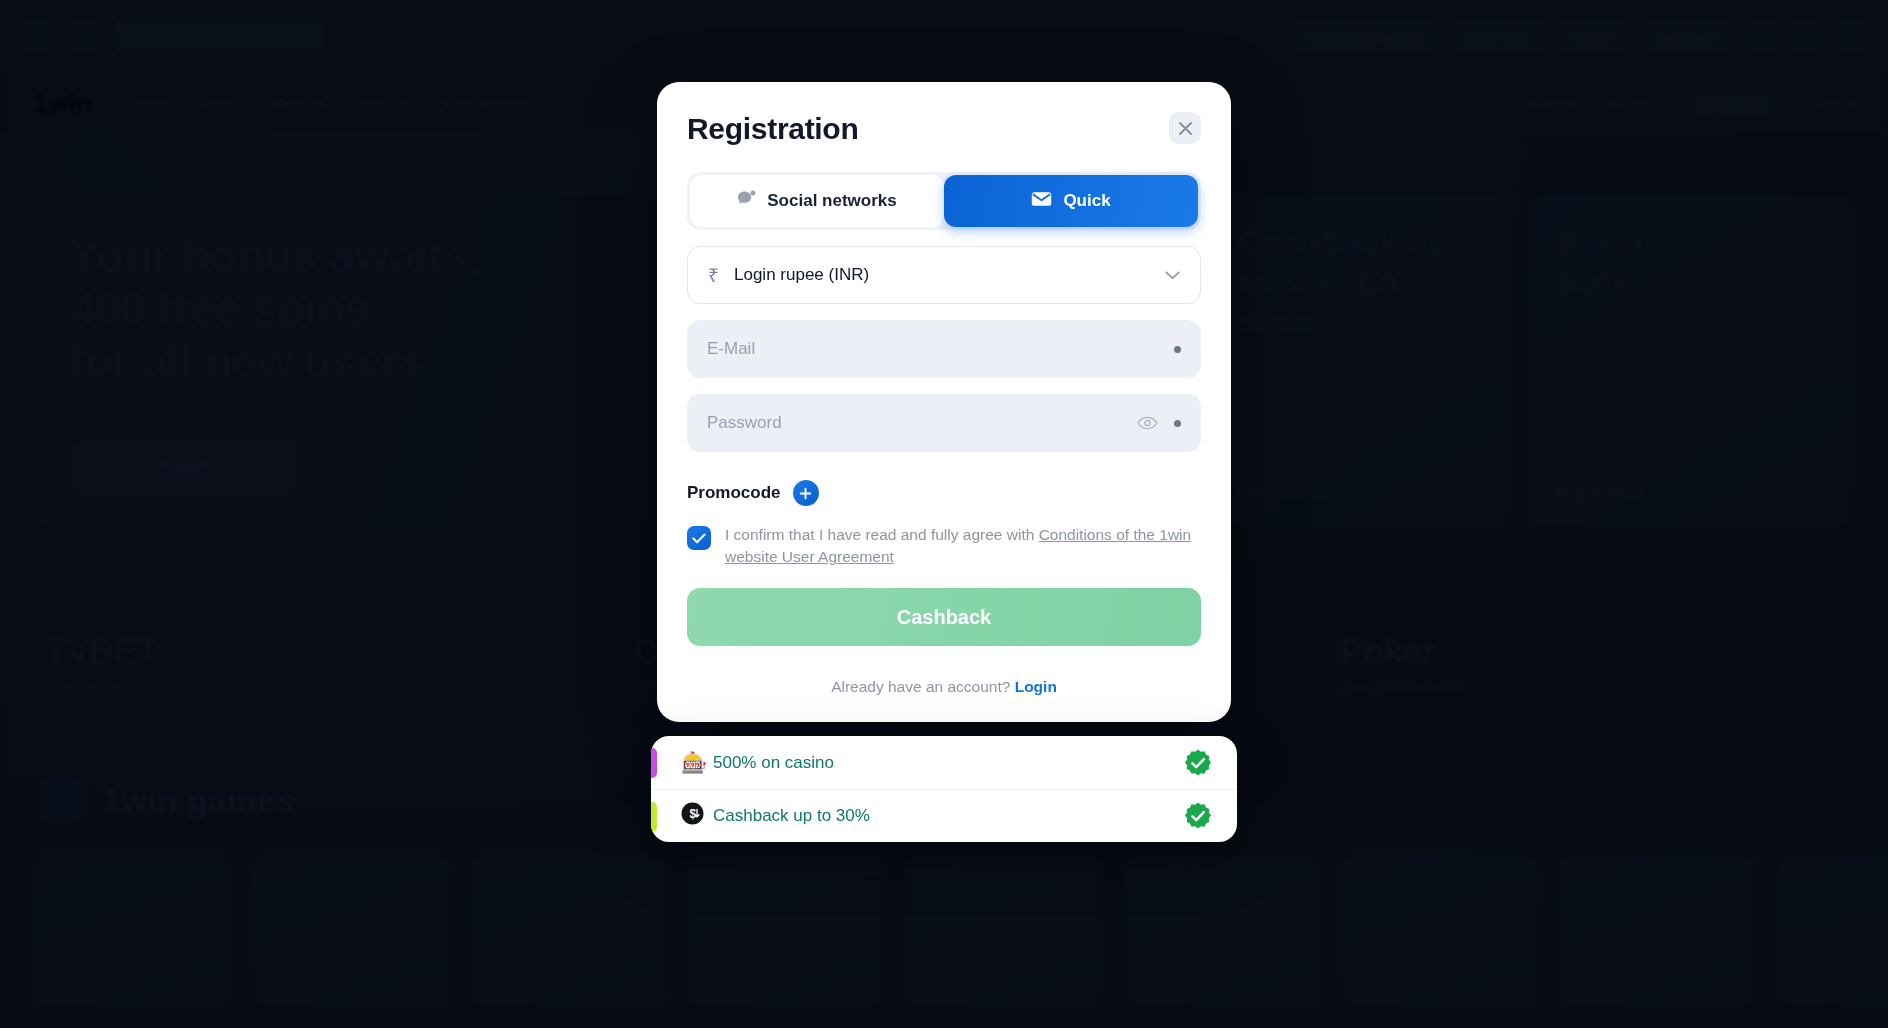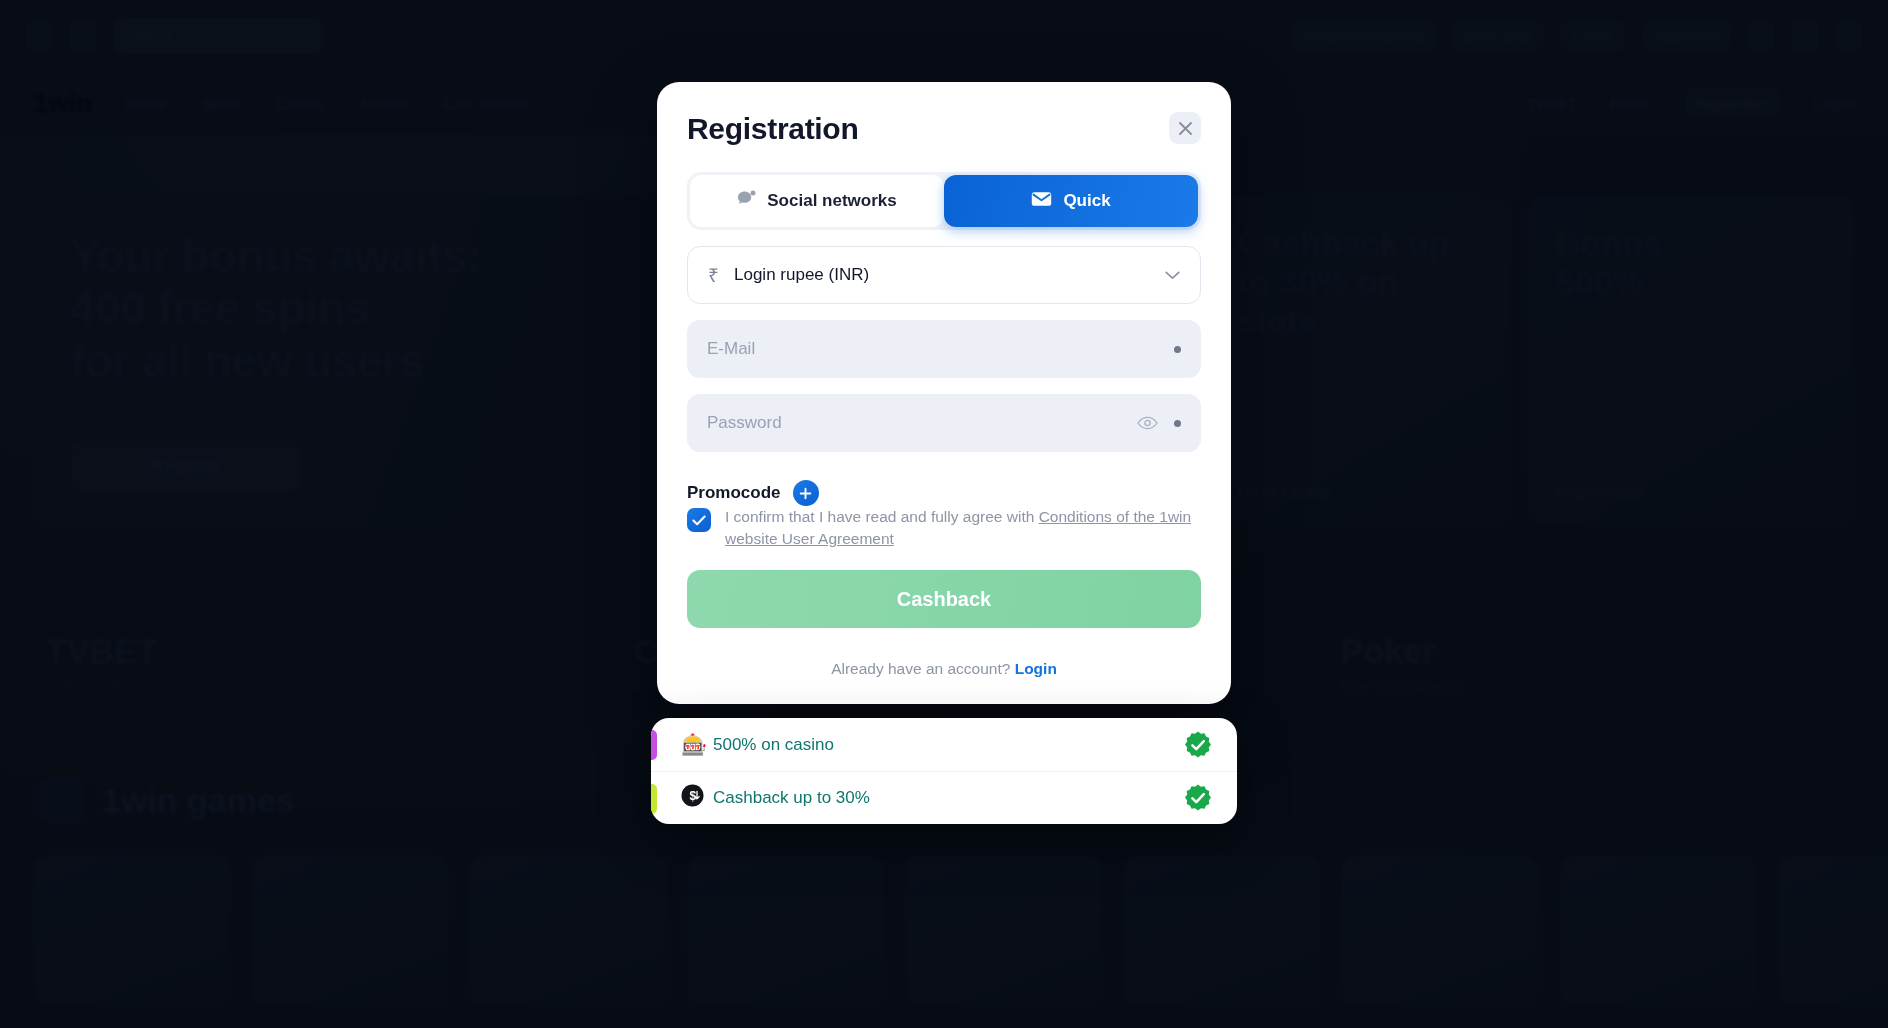--- a/index.html
+++ b/index.html
@@ -180,21 +180,21 @@
   .promo-label { font-size: 17px; font-weight: 600; color: #12182a; }
   .plus {
     width: 26px; height: 26px; border-radius: 50%;
     background: linear-gradient(140deg, #1b7ae9, #0a5fcf);
     color: #fff; font-size: 19px; font-weight: 600;
     display: flex; align-items: center; justify-content: center;
     line-height: 0; cursor: pointer;
   }
 
   .agree {
-    display: flex; gap: 14px; align-items: flex-start;
+    margin-top: 18px; display: flex; gap: 14px; align-items: flex-start;
   }
   .cbox {
     width: 24px; height: 24px; border-radius: 7px; flex: none; margin-top: 2px;
     background: linear-gradient(140deg, #1b7ae9, #0a5fcf);
     display: flex; align-items: center; justify-content: center; cursor: pointer;
   }
   .agree-text {
     font-size: 15.5px; line-height: 1.42; color: #8d94a6; max-width: 470px;
   }
   .agree-text a { color: #8d94a6; text-decoration: underline; }

